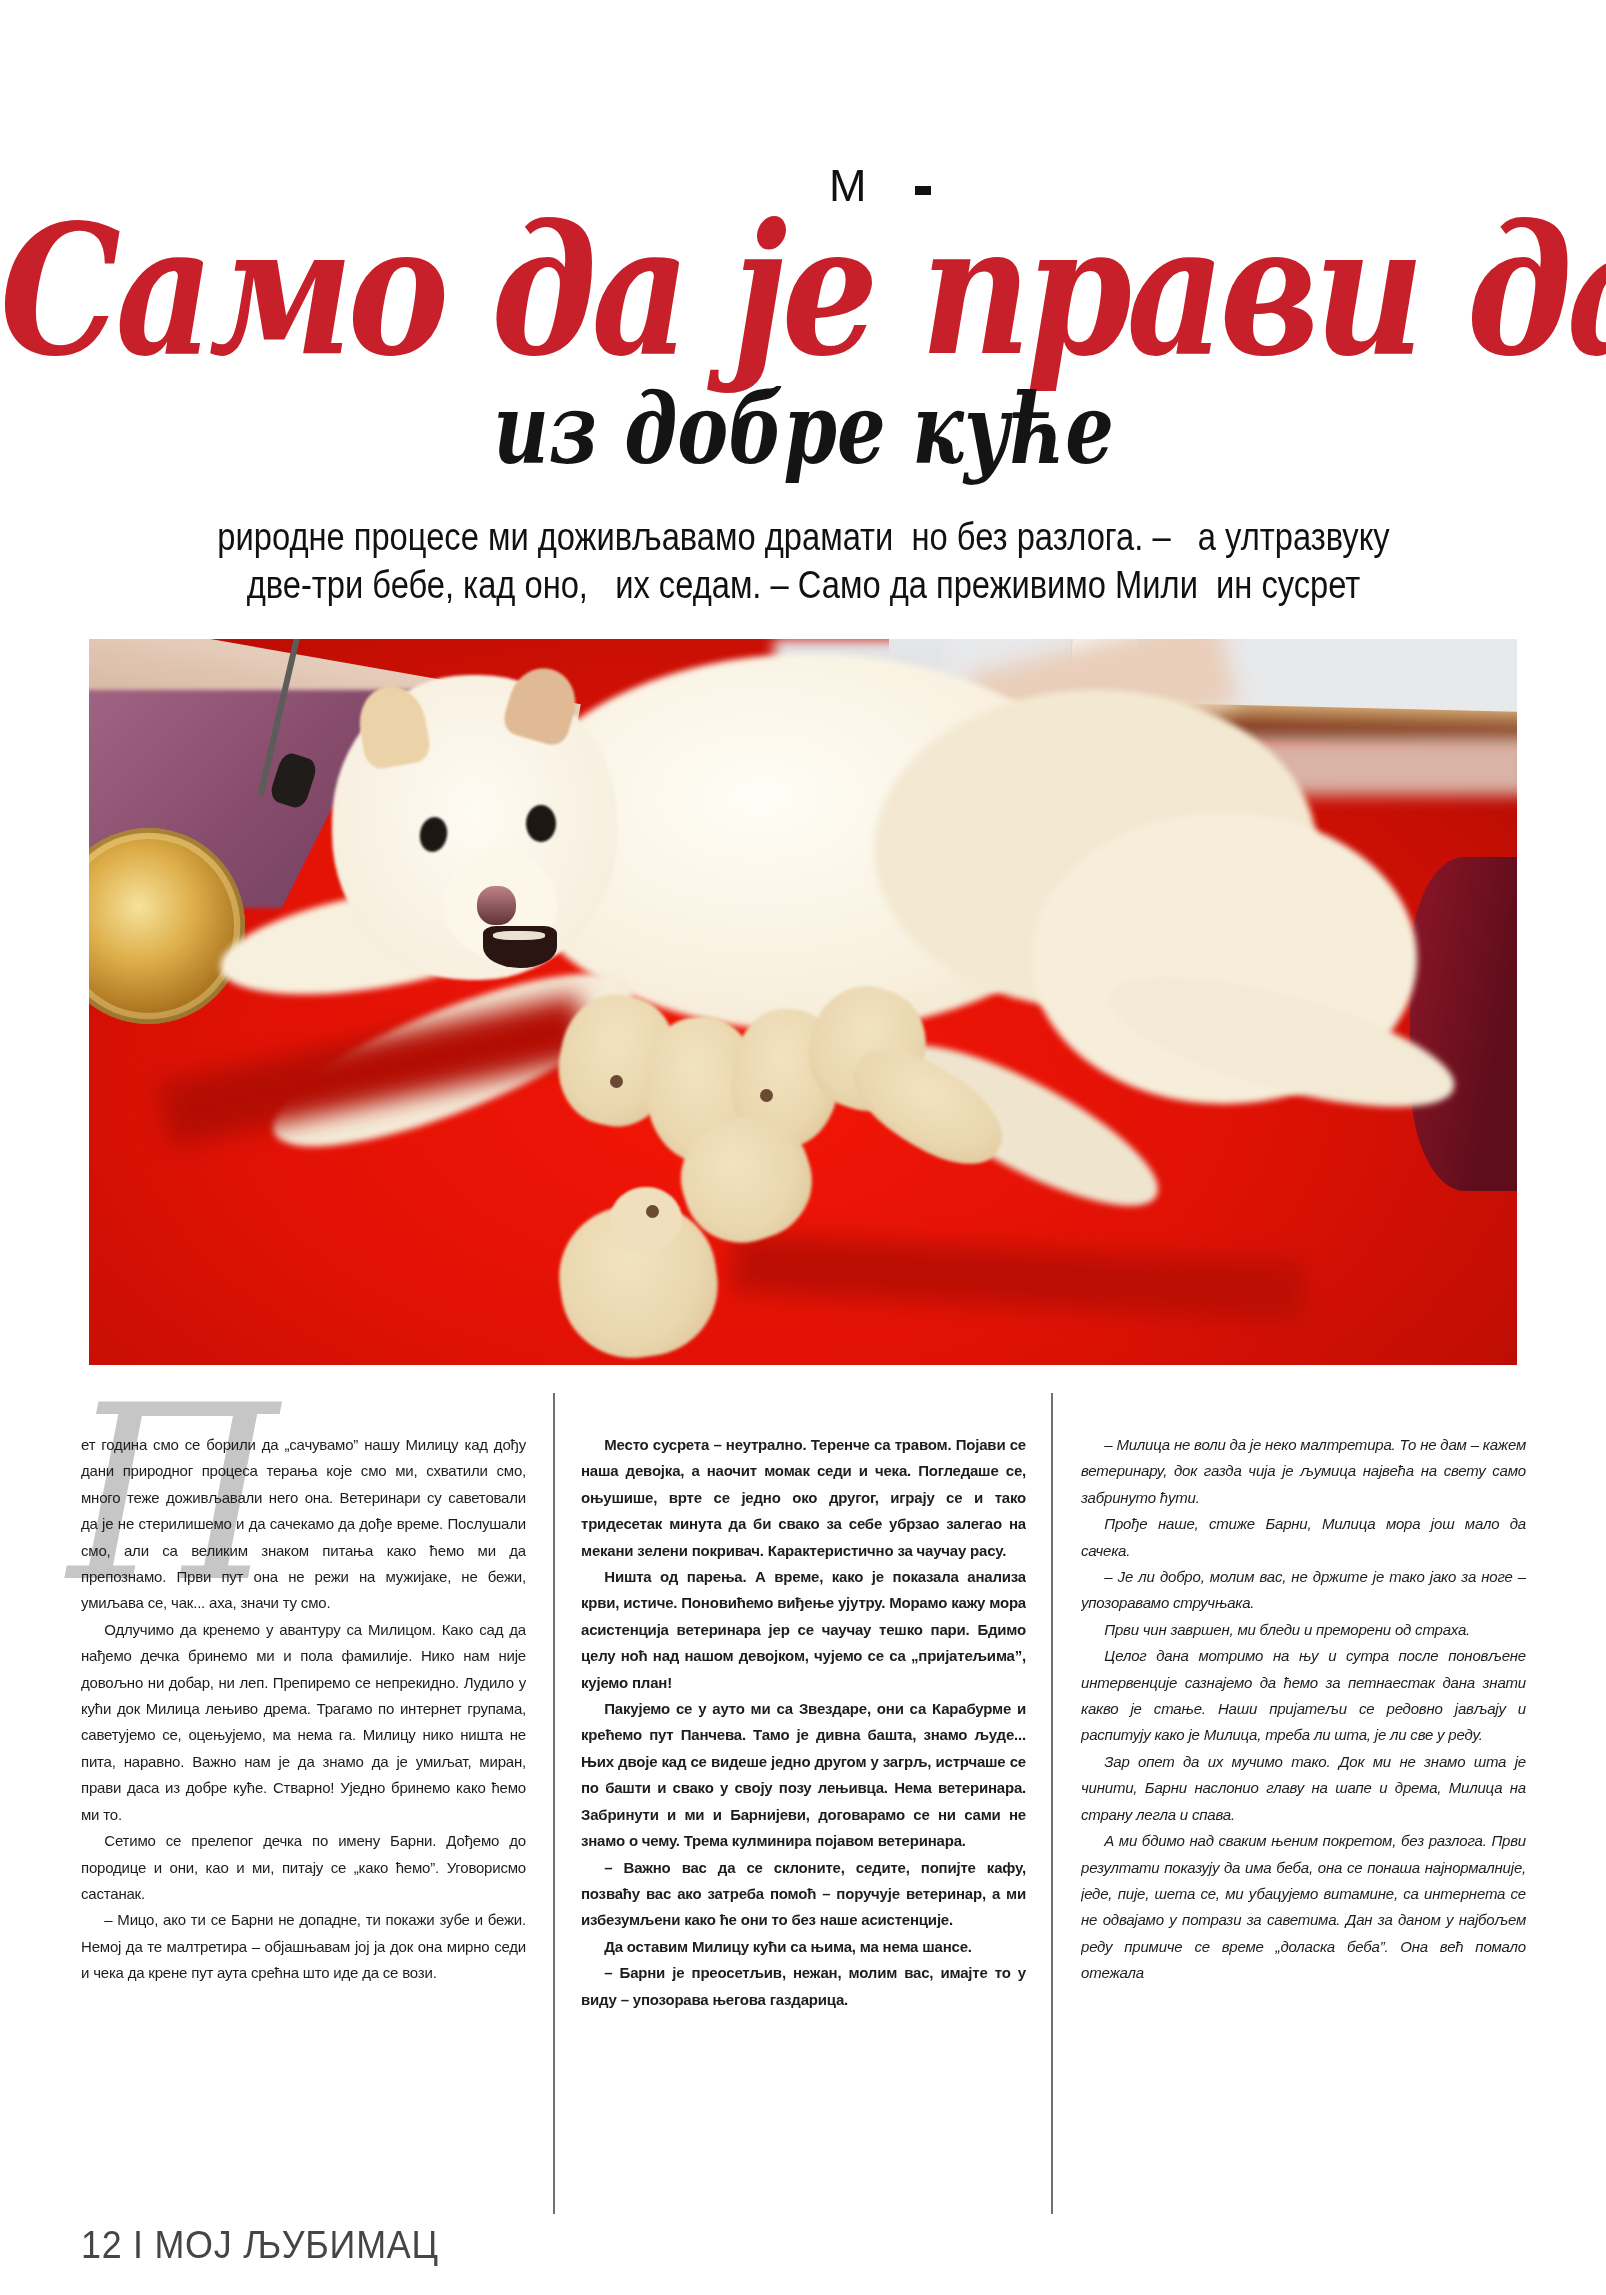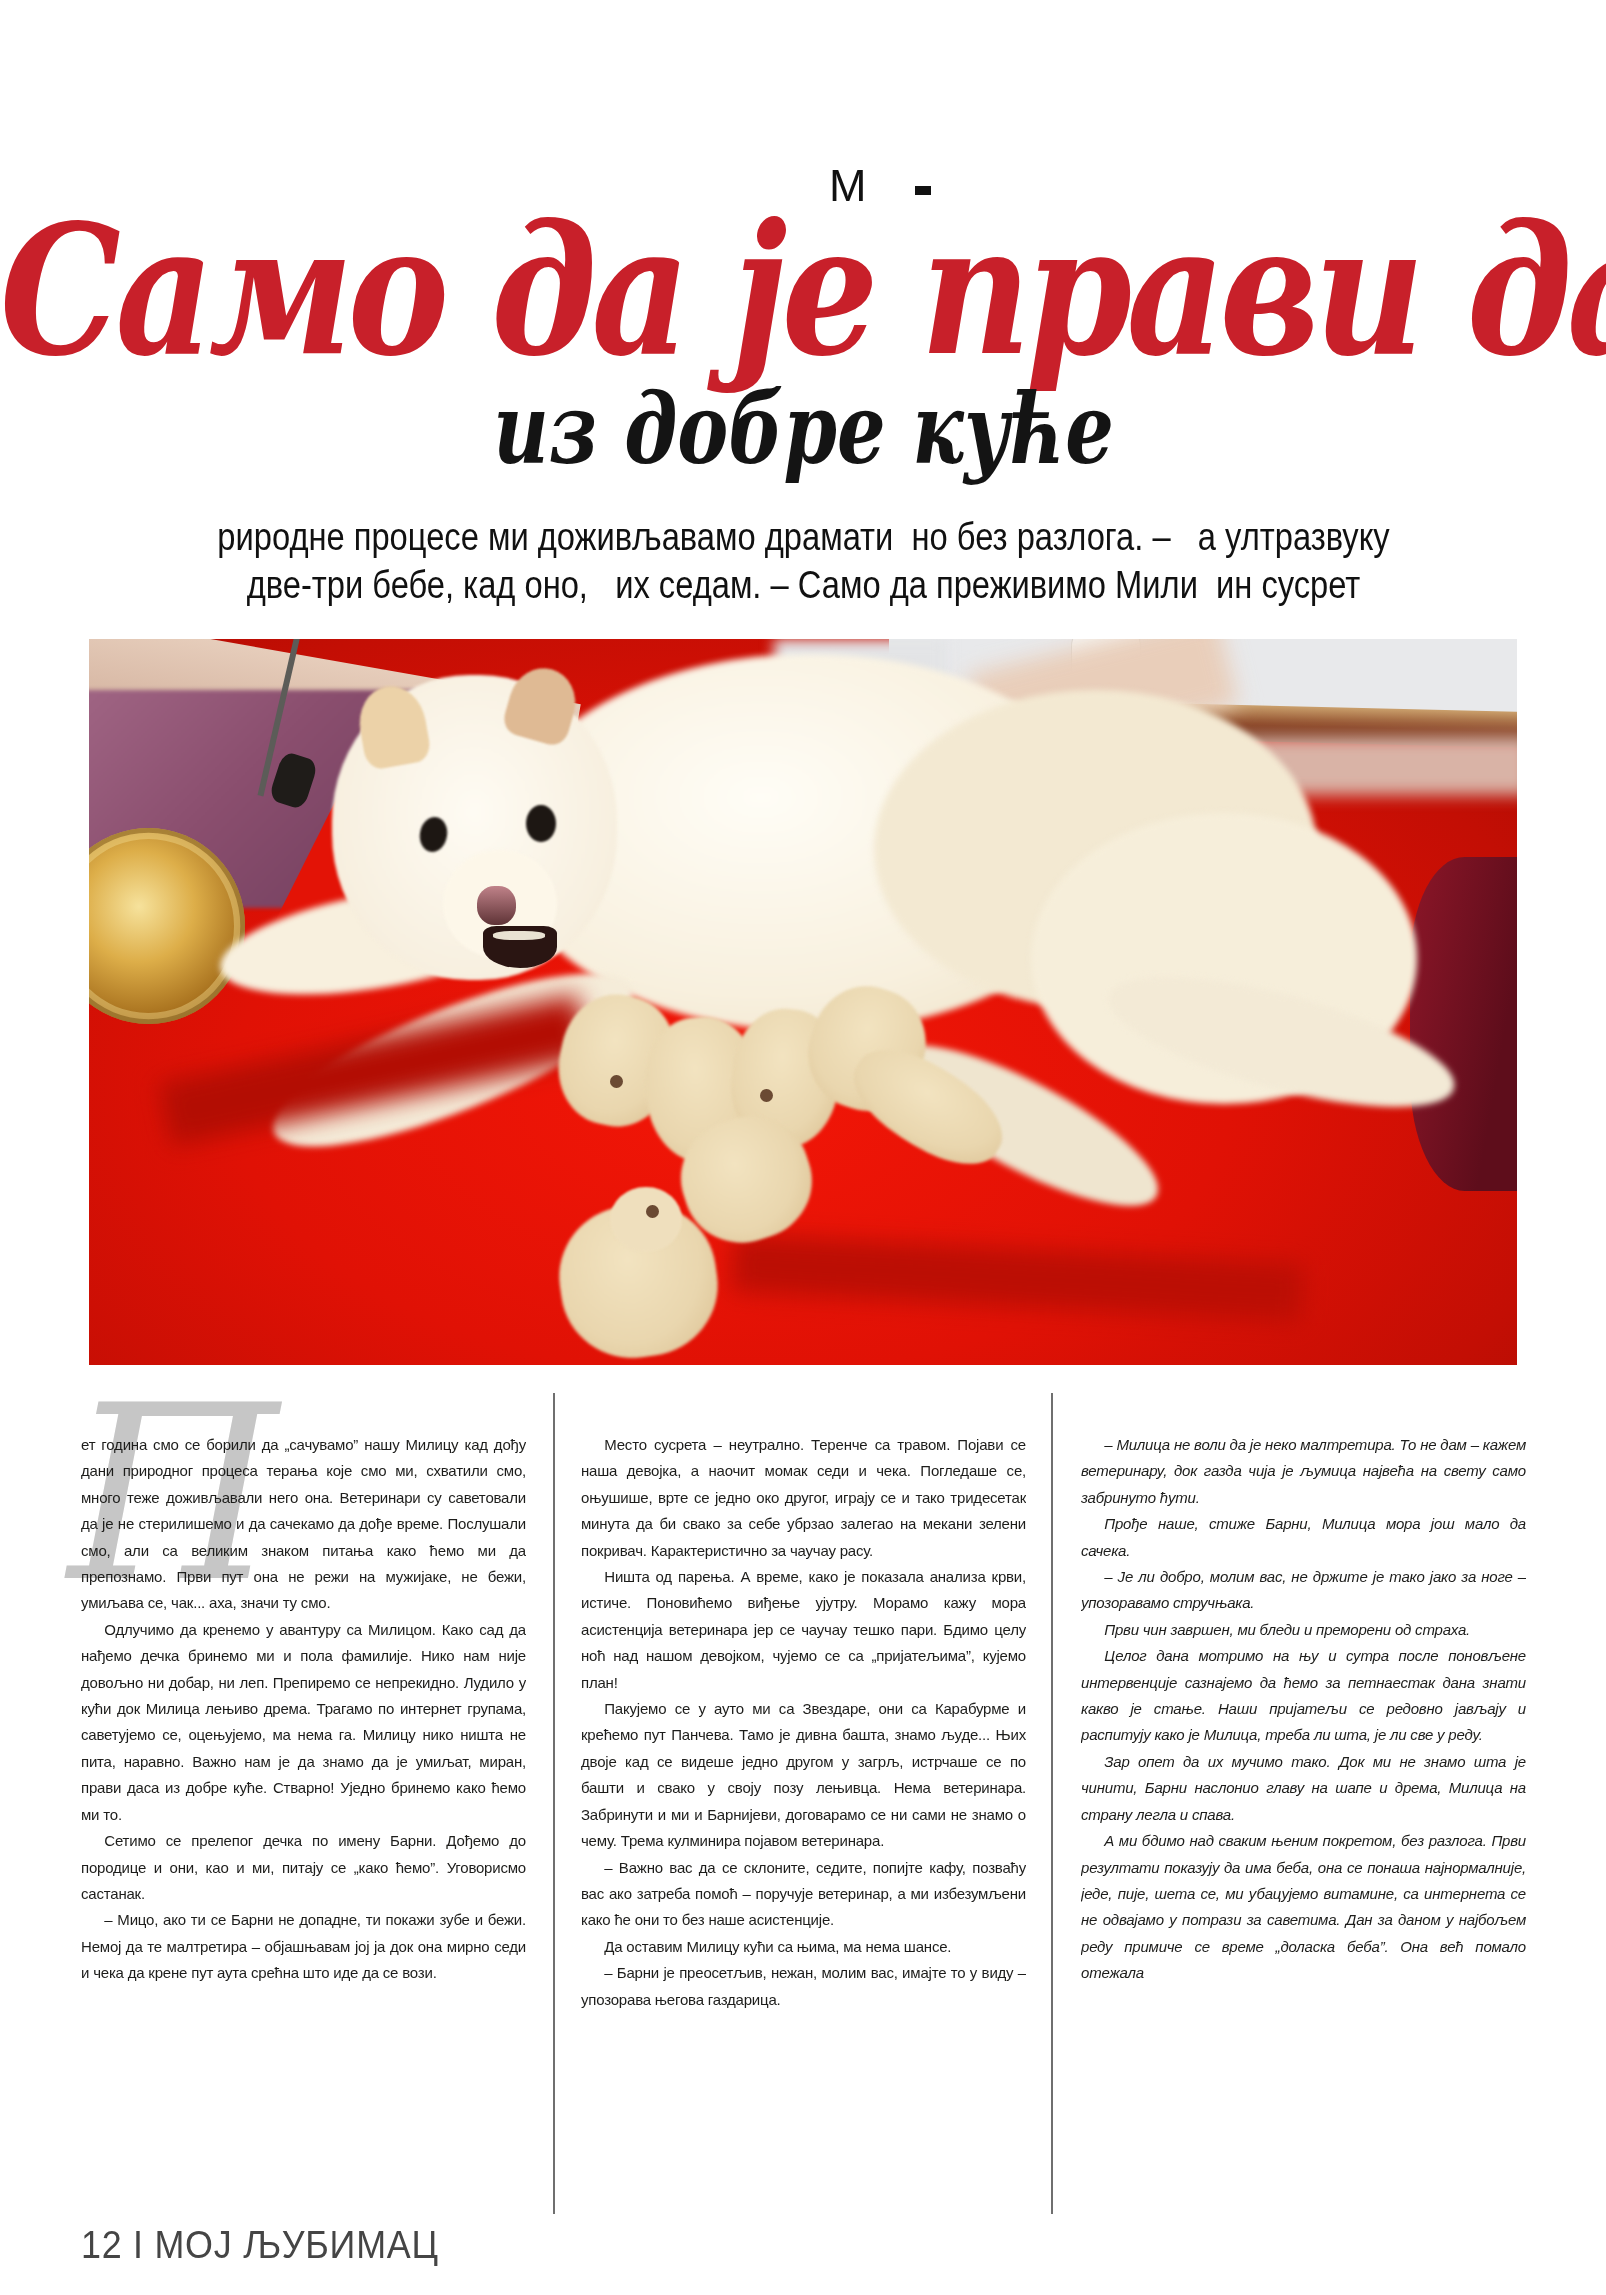--- a/index.html
+++ b/index.html
@@ -86,21 +86,21 @@
   .ph-outlet-cord{left:71.5%;top:9%;width:3.9px;height:9%;background:#dfe2e4;transform:rotate(-28deg);}
 
   
   .dropcap{position:absolute;left:68px;top:1374px;z-index:0;
       font-family:"DejaVu Serif", serif;font-style:italic;font-size:241px;line-height:1;
       color:#c6c6c6;}
   .col{position:absolute;top:1432px;width:445px;height:833px;overflow:hidden;z-index:1;
       font-size:15px;line-height:26.4px;color:#1d1d1b;text-align:justify;letter-spacing:-0.2px;}
   .col p{margin:0;text-indent:1.55em;}
   .col p.first{text-indent:0;}
-  #col0{left:81px;} #col1{left:581px;} #col2{left:1081px;font-style:italic;}
+  #col0{left:81px;} #col1{left:581px;font-weight:bold;} #col2{left:1081px;font-style:italic;}
   .divider{position:absolute;top:1393px;width:1.6px;height:821px;background:#6f6f6f;}
   #div0{left:553px;} #div1{left:1051px;}
 
   
   .footer{position:absolute;left:81px;top:2223px;font-size:39px;color:#454545;
       letter-spacing:0.8px;transform:scaleX(0.92);transform-origin:left top;}
 </style>
 </head>
 <body>
 

